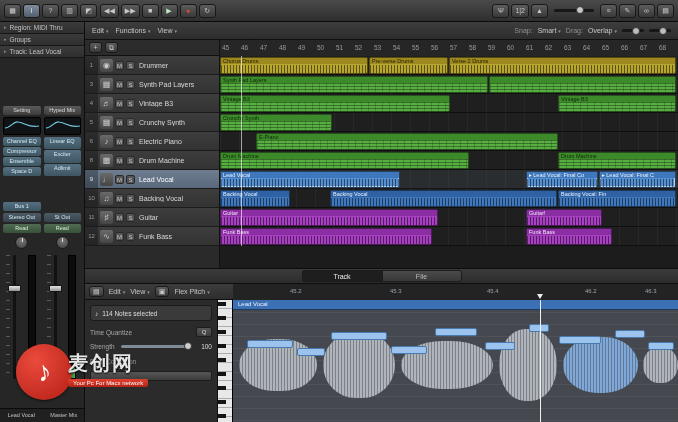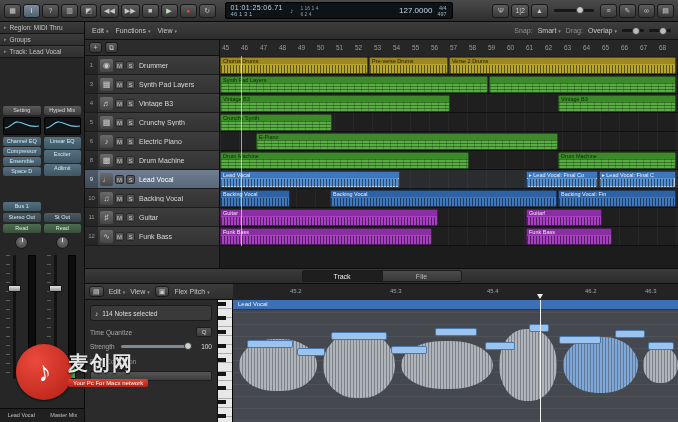--- a/index.html
+++ b/index.html
@@ -198,38 +198,20 @@
         <div class="gbtn">◩</div>
       </div>
     <div class="tb-group" id="tb-transport">
         <div class="gbtn">◀◀</div>
         <div class="gbtn">▶▶</div>
         <div class="gbtn">■</div>
         <div class="gbtn play">▶</div>
         <div class="gbtn rec">●</div>
         <div class="gbtn">↻</div>
       </div>
-    <div class="lcd">
-      <div class="lcd-main">
-        <div class="lcd-time">01:01:25:06.71</div>
-        <div class="lcd-pos">46 1 3 1</div>
-      </div>
-      <div class="lcd-note">♪</div>
-      <div class="lcd-aux">
-        <div>1 16 1 4</div>
-        <div>6 2 4</div>
-      </div>
-      <div class="lcd-tempo">
-        <div class="lcd-tempo-val">127.0000</div>
-        <div class="lcd-sig">
-          <span>4/4</span>
-          <span>497</span>
-        </div>
-      </div>
-    </div>
     <div class="tb-group" id="tb-right" style="margin-left:auto;">
         <div class="gbtn">Ψ</div>
         <div class="gbtn">1|2</div>
         <div class="gbtn">▲</div>
         <div class="tb-slider">
           <span class="tb-slider-knob"></span>
         </div>
         <div class="gbtn">≡</div>
         <div class="gbtn">✎</div>
         <div class="gbtn">∞</div>

